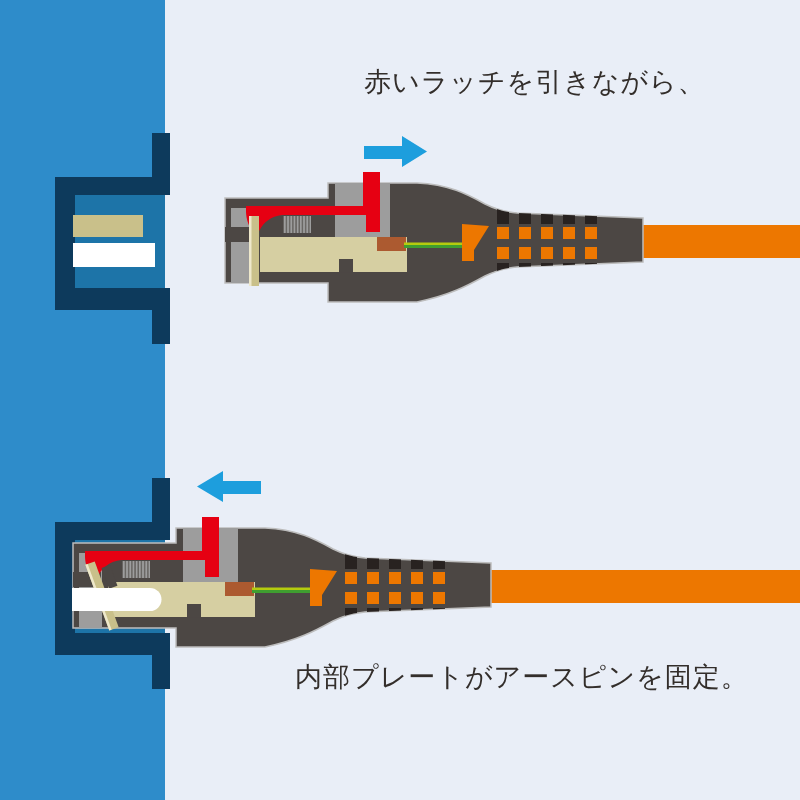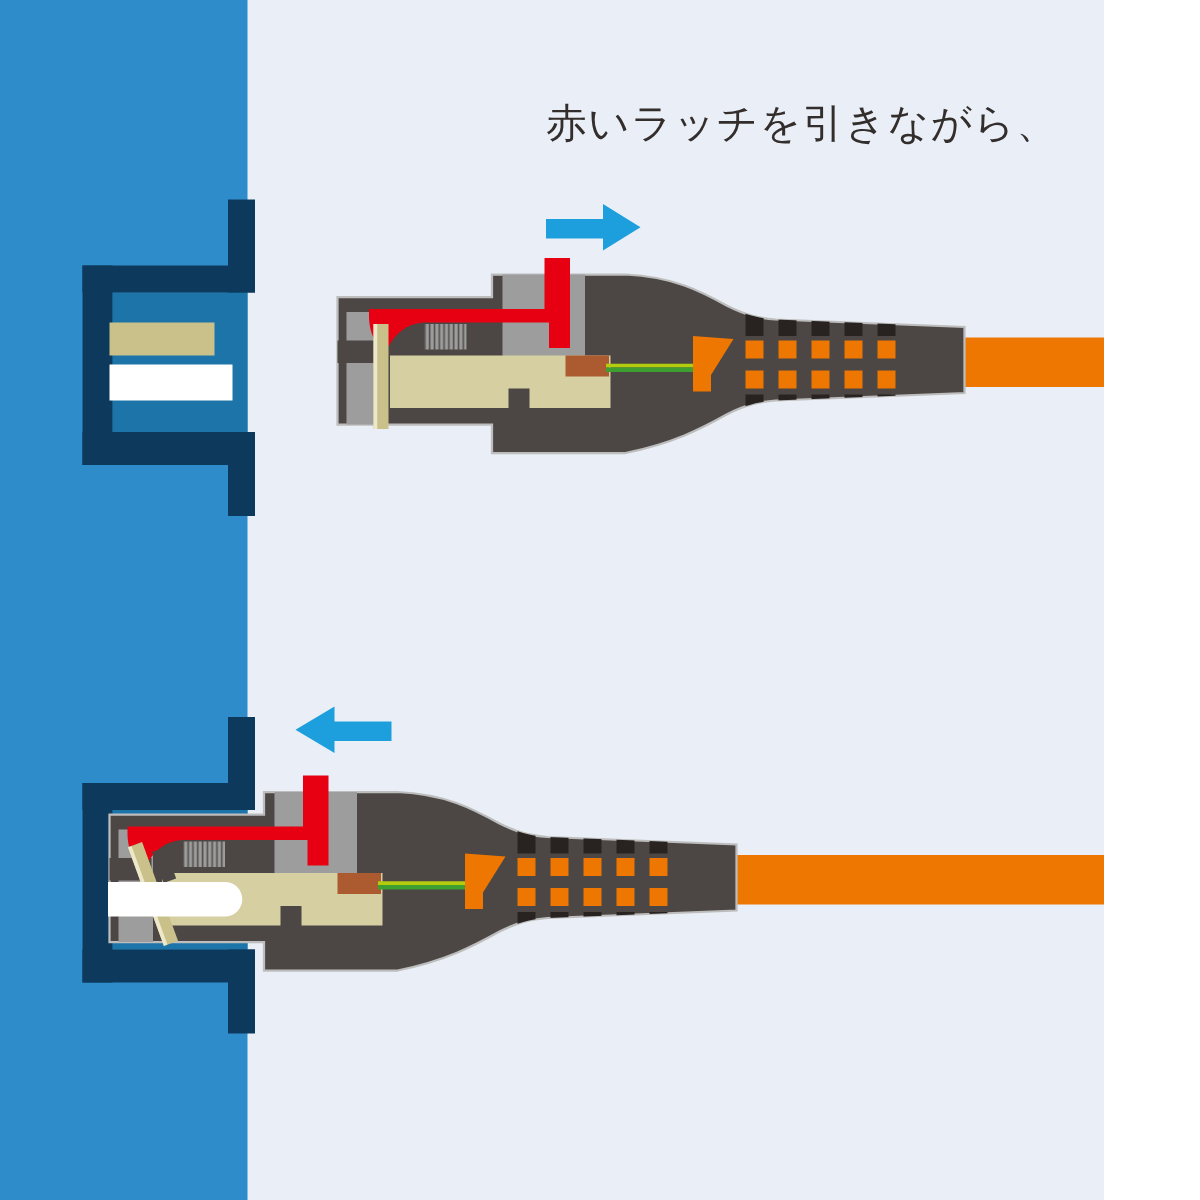--- a/index.html
+++ b/index.html
@@ -1,17 +1,17 @@
 <!DOCTYPE html>
 <html style="--c-background: #e9eef7; --c-wall-blue: #2e8cca; --c-recess-blue: #1d74a8; --c-navy: #0d3a5c; --c-shell-gray: #4c4744; --c-shell-outline: #bdbdbd; --c-inner-gray: #9d9d9d; --c-hatch-line: #54504c; --c-khaki-pin: #c9c08a; --c-khaki-highlight: #eee8cb; --c-khaki-block: #d6cfa2; --c-red-latch: #e60012; --c-brown: #ac5a30; --c-orange: #ed7700; --c-stripe-black: #282220; --c-wire-yellow: #b4cc0e; --c-wire-green: #3f9e30; --c-arrow-blue: #1d9edd; --c-white: #ffffff; --c-text: #332e2b;"><head>
 <meta charset="utf-8">
 <style>
   html,body{margin:0;padding:0;background:#ffffff;}
   .stage{
-    position:relative;width:736px;height:800px;overflow:hidden;
+    position:relative;width:800px;height:800px;overflow:hidden;
     background:var(--c-background,#e9eef7);
     font-family:Liberation Serif, serif;
     text-align:right;
   }
   .stage svg{position:absolute;left:0;top:0;}
   .caption{
     position:absolute;color:var(--c-text,#332e2b);
     font-weight:500;letter-spacing:1px;white-space:nowrap;
   }
   .caption.top{left:364px;top:64px;font-size:27px;line-height:36px;}
@@ -142,14 +142,15 @@
         </g>
         <path class="white" d="M72,588 L150,588 A11.5,11.5 0 0 1 150,611 L72,611 Z"></path>
       </g>
       <polygon class="arrow" points="261,481 223,481 223,471 197,486.5 223,502 223,494 261,494"></polygon>
     </g>
   </svg>
 
   <div class="caption top">
     <div>赤いラッチを引きながら、</div>
   </div>
+  <div class="caption bottom">内部プレートがアースピンを固定。</div>
 
 </div>
 
 </body></html>

